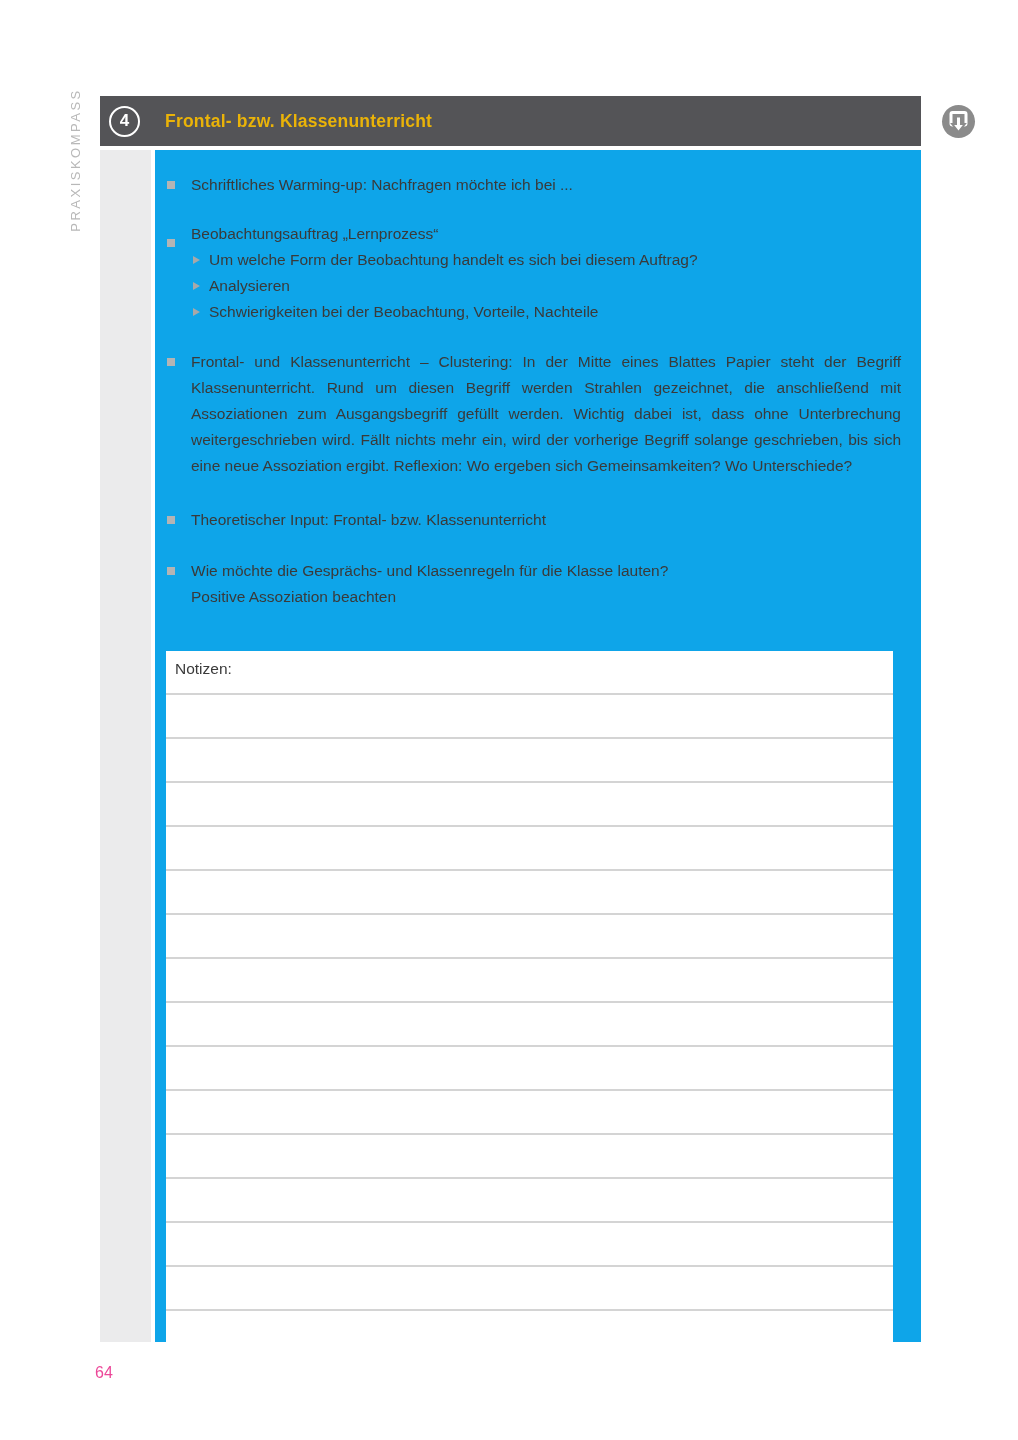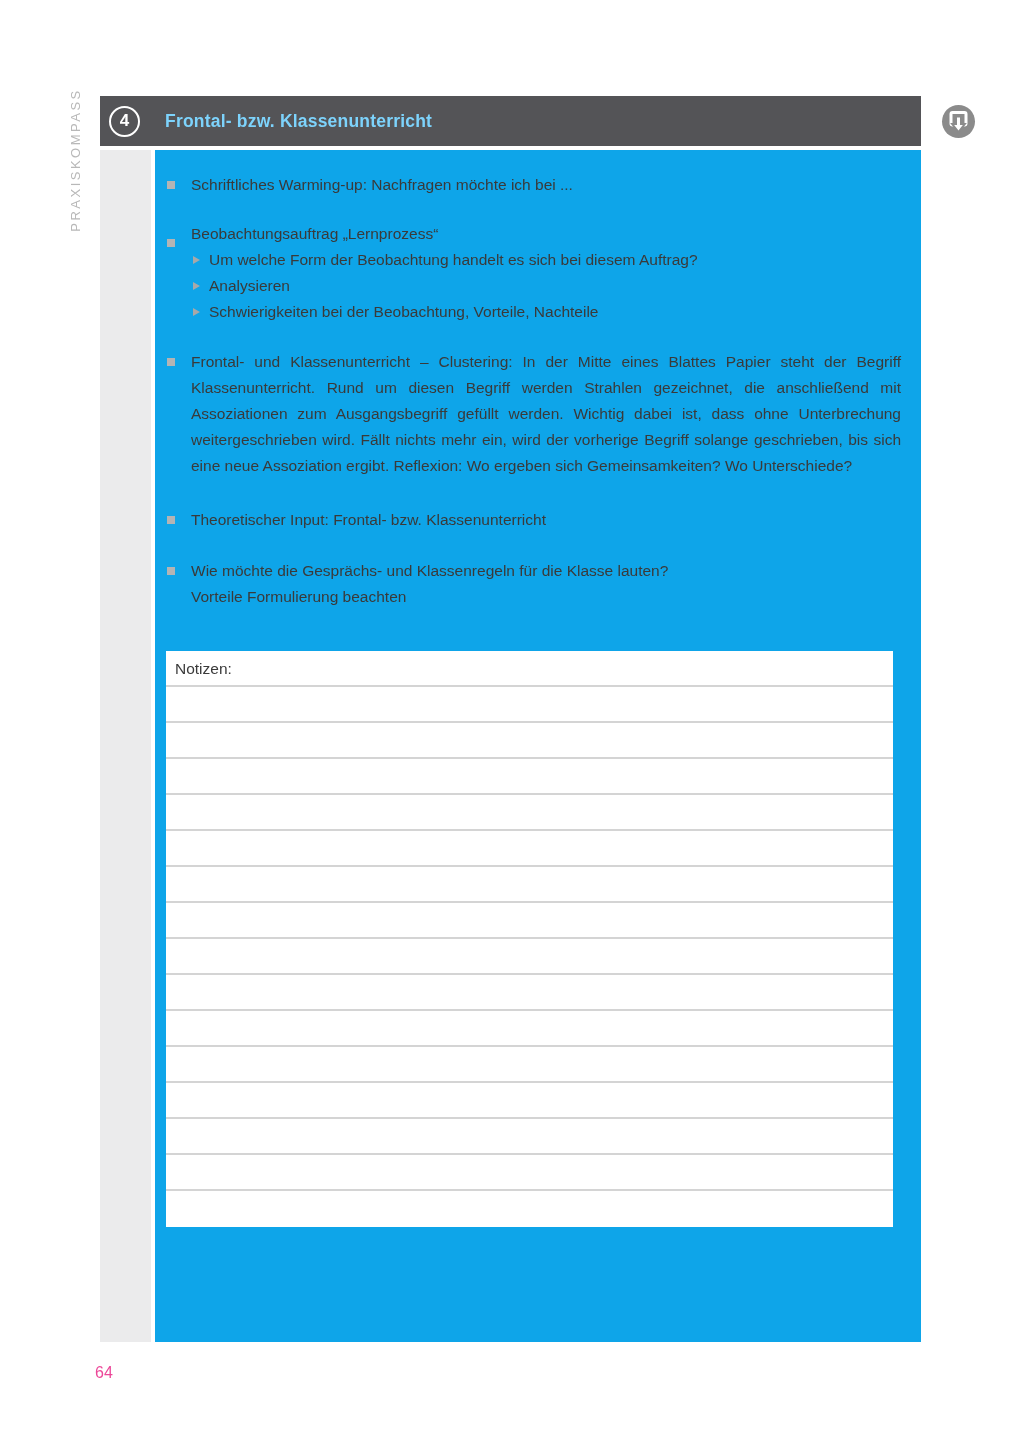--- a/index.html
+++ b/index.html
@@ -39,21 +39,21 @@
   }
   .chapter-badge {
     width:31px; height:31px; margin-left:9px;
     border:2px solid #fff; border-radius:50%;
     display:flex; align-items:center; justify-content:center;
     color:#fff; font-weight:700; font-size:17px;
     flex:none;
   }
   .header-title {
     margin-left:25px;
-    color:#7dd3fc; font-weight:700; font-size:17.5px;
+    color:#eab308; font-weight:700; font-size:17.5px;
     letter-spacing:0.2px;
   }
 
   
   .dl-icon { position:absolute; left:941px; top:104px; width:35px; height:35px; cursor:pointer; }
 
   
   .side-col {
     position:absolute; left:100px; top:150px;
     width:51px; height:1192px;
@@ -86,21 +86,21 @@
 
   .mt-first { margin-top:22px; }
   .mt-b2 { margin-top:23px;align-items:flex-end; }
   .mt-b3 { margin-top:24px;justify-content:space-between; }
   .mt-b4 { margin-top:28px; }
   .mt-b5 { margin-top:25px; }
 
   
   .notes-box { margin-top:41px; margin-left:11px; width:727px; }
   .note-row {
-    height:36px; background:#fff;
+    height:44px; background:#fff;
     border-bottom:2px solid #d4d4d4;
   }
   .note-row.label-row { line-height:35px; padding-left:9px; font-size:15.5px; color:#3a3a3a; }
   .note-row:last-child { border-bottom:none; }
 
   .page-number {
     position:absolute; left:95px; top:1364px;
     font-size:16px; color:#ec4899;
   }
 </style>
@@ -177,21 +177,21 @@
         </div>
       <div class="item-text">Theoretischer Input: Frontal- bzw. Klassenunterricht</div>
     </div>
 
     <div class="item mt-b5">
       <div class="marker-col">
           <span class="sq"></span>
         </div>
       <div class="item-text">
         <div>Wie möchte die Gesprächs- und Klassenregeln für die Klasse lauten?</div>
-        <div>Vorteile Formulierung beachten</div>
+        <div>Positive Assoziation beachten</div>
       </div>
     </div>
 
     <div class="notes-box">
       <div class="note-row label-row">
         <span>Notizen:</span>
       </div>
       <div class="note-row"></div>
       <div class="note-row"></div>
       <div class="note-row"></div>

